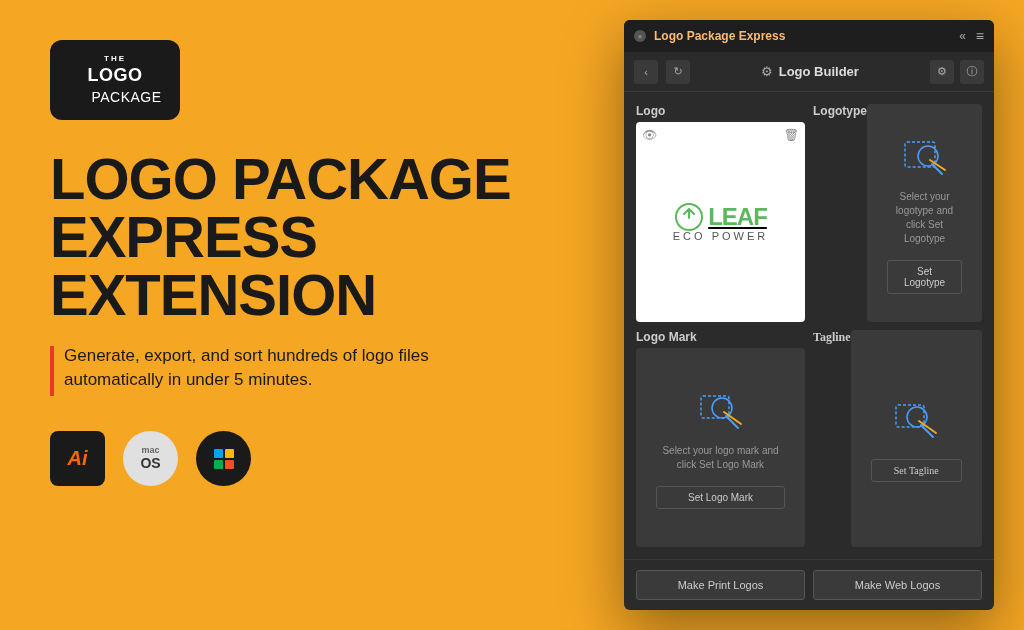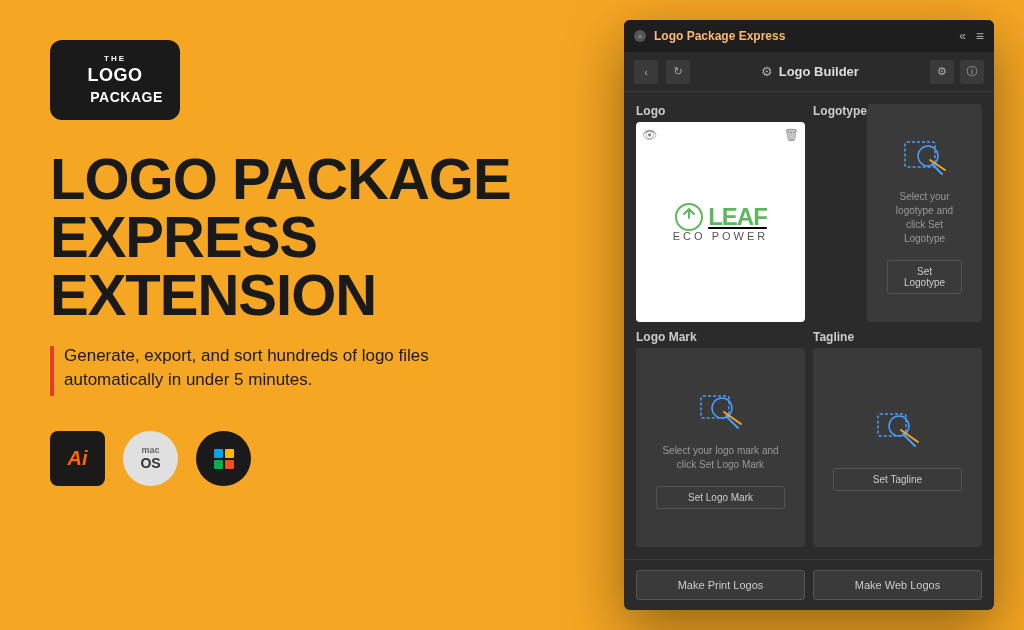--- a/index.html
+++ b/index.html
@@ -41,21 +41,21 @@
       font-size: 11px;
       font-weight: 900;
       text-align: center;
       line-height: 1.3;
       text-transform: uppercase;
       letter-spacing: 0.5px;
     }
 
     .logo-box-text .the { font-size: 8px; font-weight: 700; letter-spacing: 2px; }
     .logo-box-text .logo { font-size: 18px; font-weight: 900; }
-    .logo-box-text .package { font-size: 14px; font-weight: 700; padding-left: 23px; }
+    .logo-box-text .package { font-size: 14px; font-weight: 400; padding-left: 23px; }
 
     .main-headline {
       color: #1a1a1a;
       font-size: 58px;
       font-weight: 900;
       text-transform: uppercase;
       line-height: 1.0;
       margin-bottom: 20px;
       letter-spacing: -1px;
     }
@@ -282,21 +282,21 @@
       grid-column: 1;
       grid-row: 3 / 5;
       display: flex;
       flex-direction: column;
     }
 
     .tagline-section {
       grid-column: 2;
       grid-row: 3 / 5;
       display: flex;
-      flex-direction: column;
+      font-family: Liberation Serif, serif;
     }
 
     .logo-preview-box {
       flex: 1;
       background: white;
       border-radius: 4px;
       position: relative;
       display: flex;
       align-items: center;
       justify-content: center;

